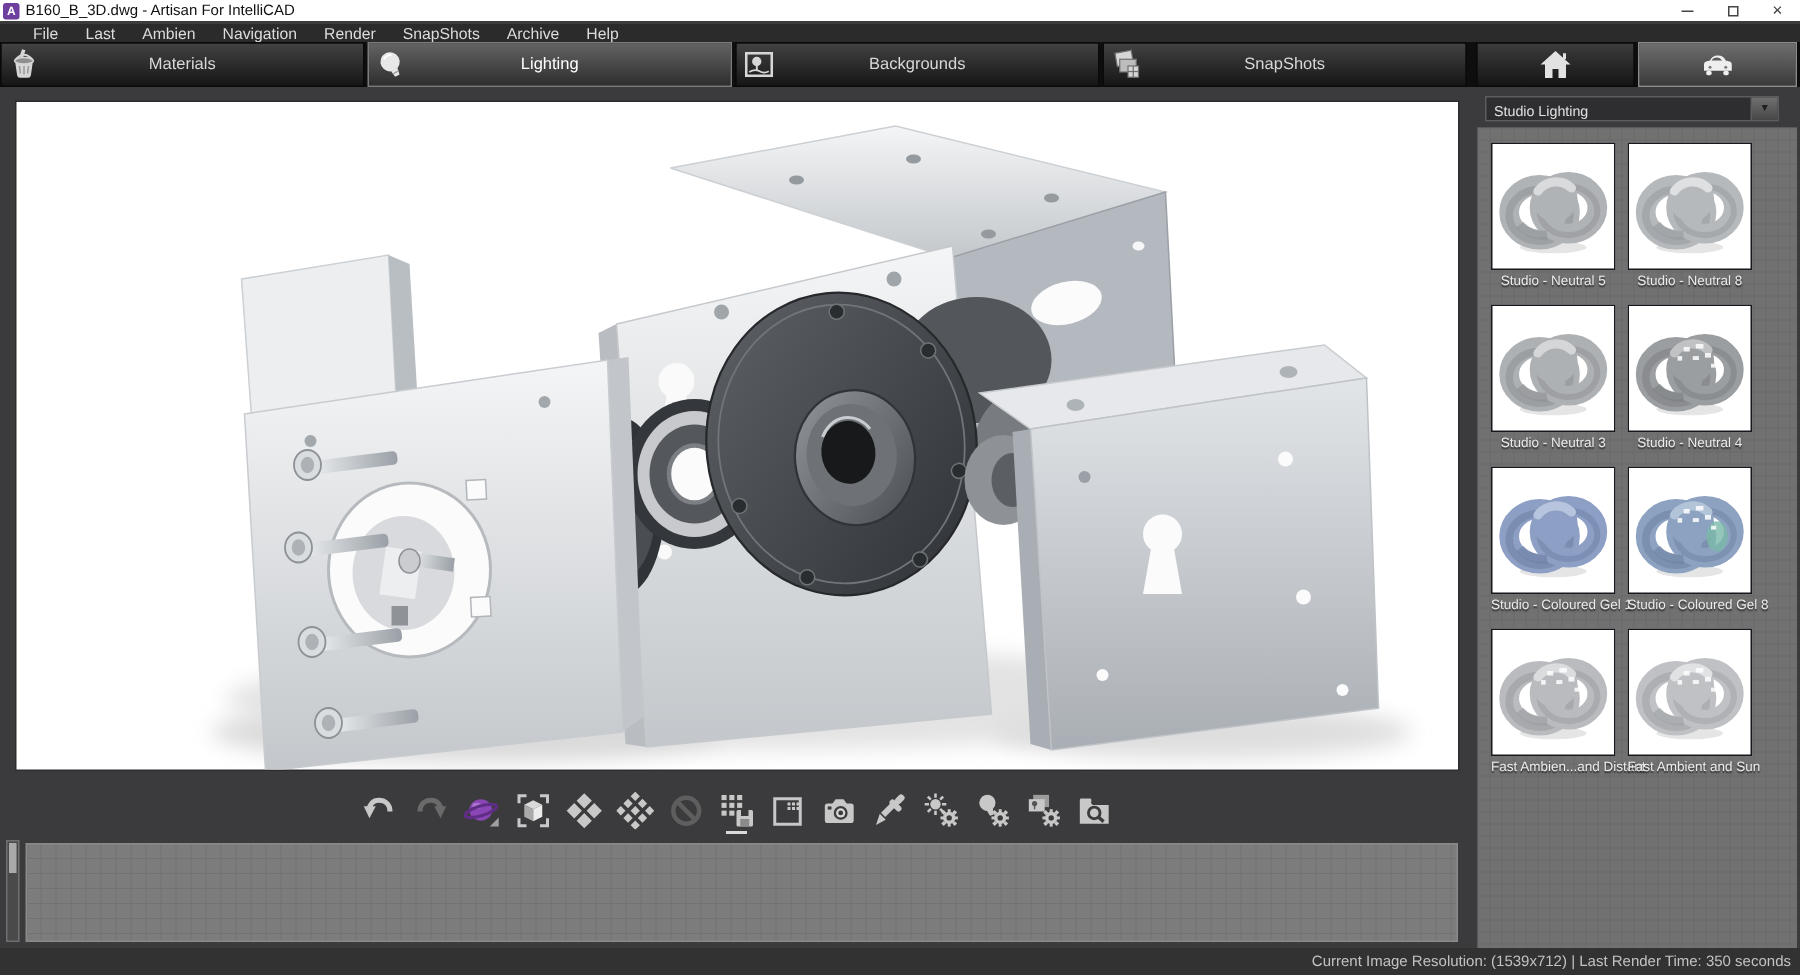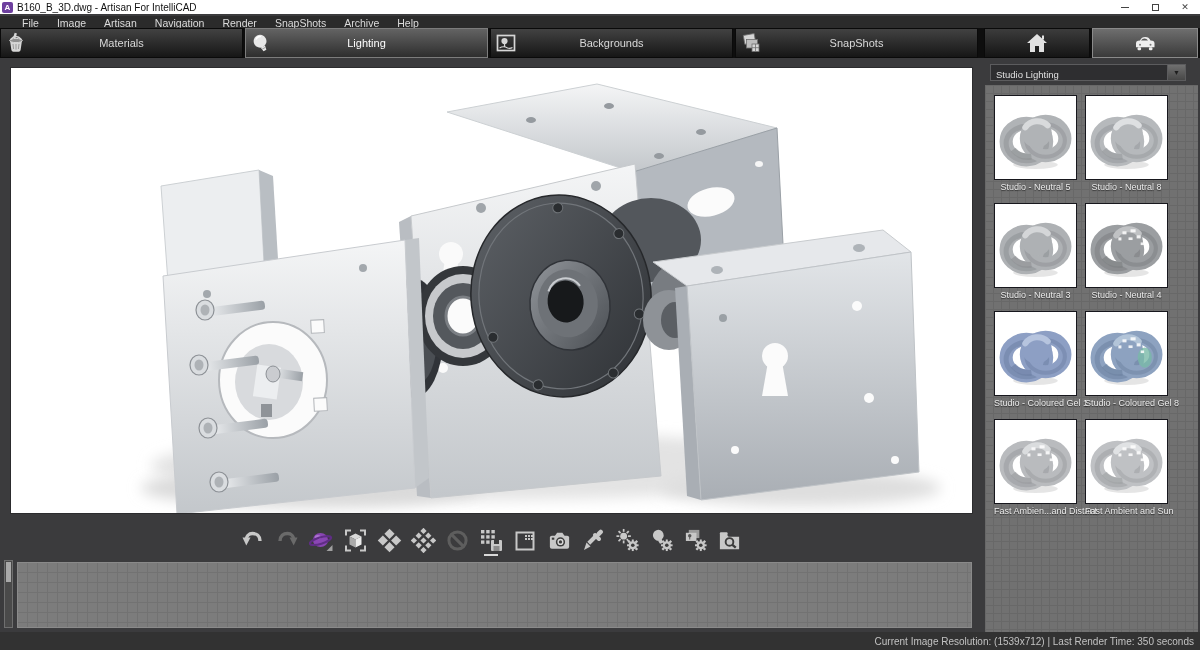--- a/index.html
+++ b/index.html
@@ -102,22 +102,22 @@
         </div>
       <div class="win-btn">
           <span class="box"></span>
         </div>
       <div class="win-btn">✕</div>
     </div>
   </div>
 
   <div class="menubar">
       <span class="menu-item">File</span>
-      <span class="menu-item">Image</span>
-      <span class="menu-item">Artisan</span>
+      <span class="menu-item">Last</span>
+      <span class="menu-item">Ambien</span>
       <span class="menu-item">Navigation</span>
       <span class="menu-item">Render</span>
       <span class="menu-item">SnapShots</span>
       <span class="menu-item">Archive</span>
       <span class="menu-item">Help</span>
     </div>
 
   <div class="tabbar">
 
     <div class="tab" style="left:0;width:243px;">

